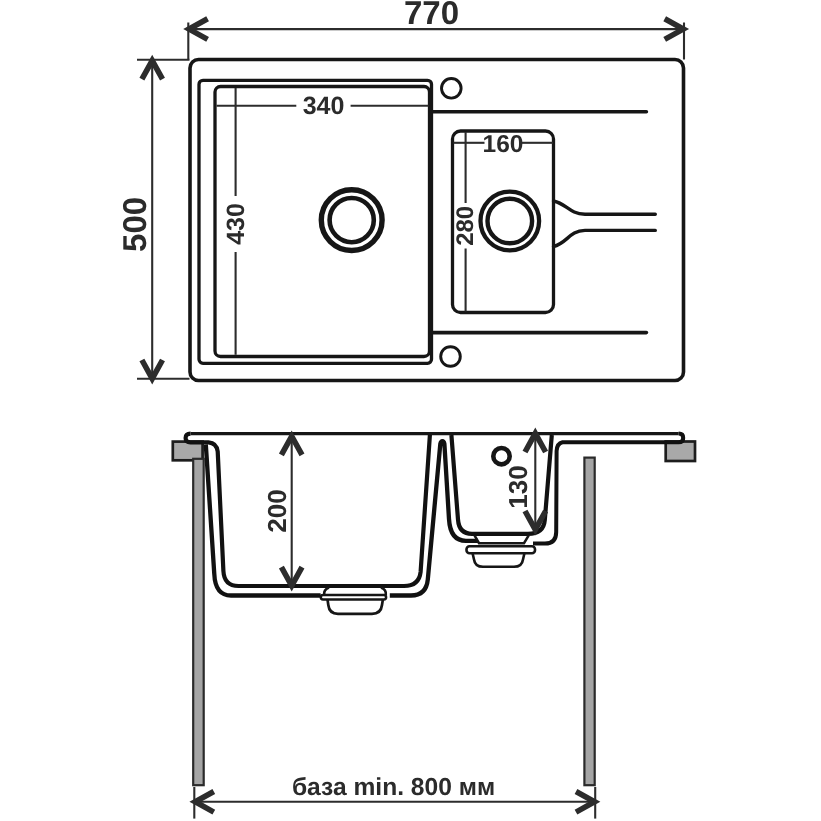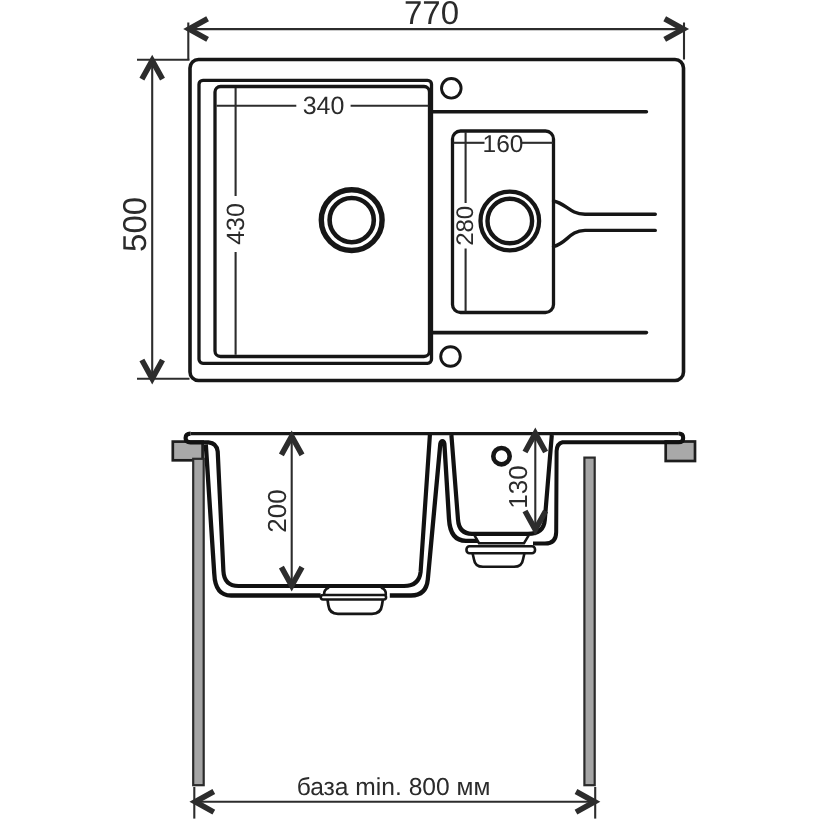--- a/index.html
+++ b/index.html
@@ -1,16 +1,16 @@
 <!DOCTYPE html>
 <html><head>
 <meta charset="utf-8">
 <style>
   html,body{margin:0;padding:0;background:#ffffff;}
-  .wrap{width:821px;height:821px;background:#86efac;}
+  .wrap{width:821px;height:821px;background:#86efac;font-weight:bold;}
   text{font-family:"Liberation Sans", sans-serif;fill:#2b2b2b;text-rendering:geometricPrecision;-webkit-font-smoothing:antialiased;}
 </style>
 </head>
 <body>
 <div class="wrap">
 <svg width="821" height="821" viewBox="0 0 821 821" xmlns="http://www.w3.org/2000/svg">
 <defs></defs>
 
 <rect x="0" y="0" width="821" height="821" fill="#ffffff"></rect>
 

